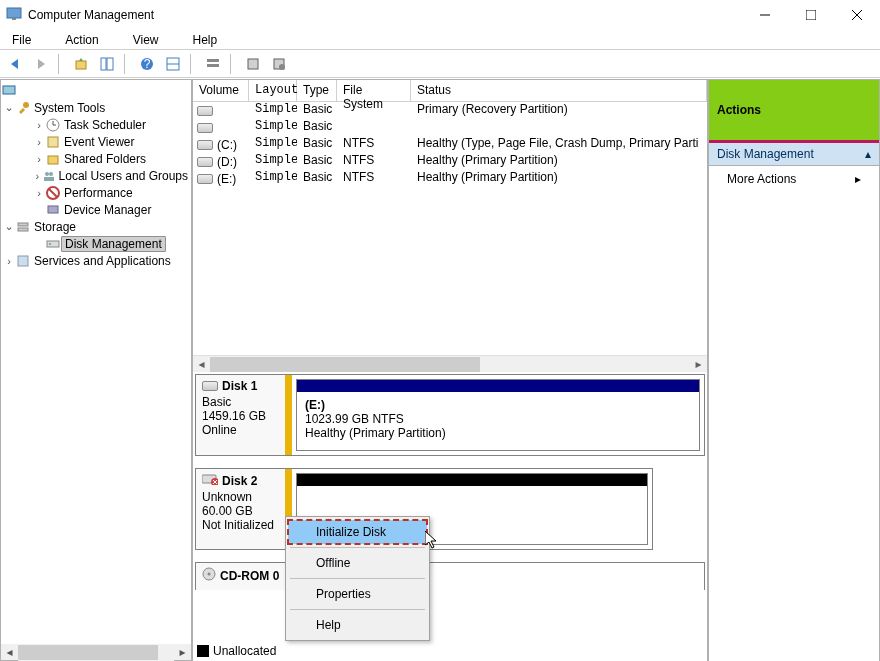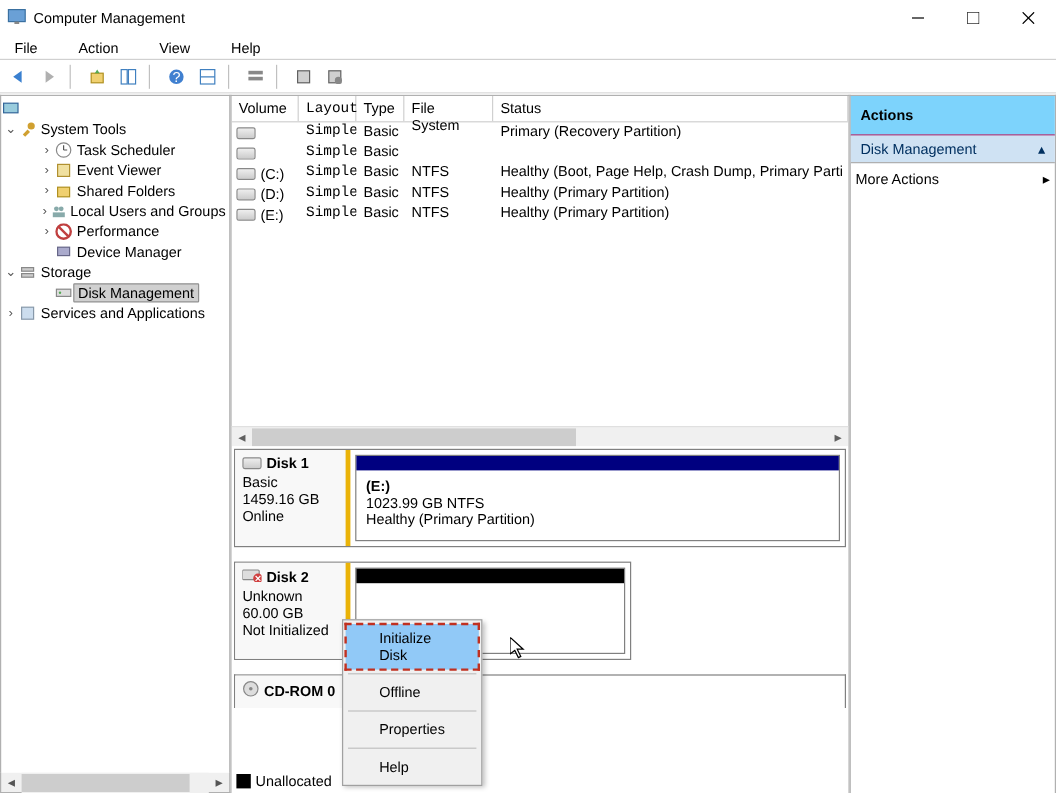--- a/index.html
+++ b/index.html
@@ -53,41 +53,41 @@
 .vol-row .c-vol { display: flex; align-items: center; gap: 4px; padding-left:4px; }
 
 .hscroll { height: 17px; display: flex; background: #f0f0f0; border-top:1px solid #e0e0e0;}
 .hscroll .arr { width: 17px; display:flex;align-items:center;justify-content:center; color:#606060;}
 .hscroll .track { flex:1; position:relative; }
 .hscroll .thumb { position:absolute; left:0; top:1px; height:15px; width:270px; background:#cdcdcd; }
 
 
 .disk-pane { flex: 1; background: #fff; overflow: hidden; padding: 2px 2px 0 2px; position: relative; }
 .disk-row { display: flex; border: 1px solid #808080; margin-bottom: 12px; min-height: 82px; }
-.disk-head { width: 96px; background: #f8f8f8; border-right: 4px solid #eab308; padding: 4px 6px; }
+.disk-head { width: 96px; background: #f8f8f8; border-right: 7px solid #eab308; padding: 4px 6px; }
 .disk-head .hndl { display:flex; align-items:center; gap:4px; margin-bottom:2px; }
 .disk-head .hndl b { font-weight: bold; }
 .disk-body { flex: 1; padding: 4px; display:flex; }
 .part-top { height: 12px; background: #000080; }
 .part-top.black { background: #000; }
 .part-box { border: 1px solid #808080; flex:1; }
 .part-body { padding: 6px 8px; }
 .part-body b { font-weight: bold; }
 
 .legend { position:absolute; bottom: 0px; left: 4px; display:flex; align-items:center; gap:4px; height: 20px; }
 .legend .sw { width: 12px; height: 12px; background: #000; }
 
 
 .actions-pane { width: 172px; border-left: none; }
-.actions-head { background: #7dd3fc; border-bottom: 1px solid #be185d; padding: 9px 8px; font-weight: bold; }
+.actions-head { background: #84cc16; border-bottom: 3px solid #be185d; padding: 23px 8px; font-weight: bold; }
 .actions-cat { background: #cfe2f3; border-bottom: 1px solid #b0b0b0; padding: 4px 8px; display:flex; justify-content:space-between; align-items:center; color:#003060; }
-.actions-item { padding: 6px 4px; display:flex; justify-content:space-between; align-items:center; }
-
-
-.ctxmenu { position: absolute; left: 285px; top: 516px; width: 117px; background: #f0f0f0; border: 1px solid #a0a0a0; box-shadow: 2px 2px 4px rgba(0,0,0,0.25); padding: 3px 2px; z-index: 50; }
+.actions-item { padding: 6px 18px; display:flex; justify-content:space-between; align-items:center; }
+
+
+.ctxmenu { position: absolute; left: 285px; top: 516px; width: 145px; background: #f0f0f0; border: 1px solid #a0a0a0; box-shadow: 2px 2px 4px rgba(0,0,0,0.25); padding: 3px 2px; z-index: 50; }
 .ctxmenu .mi { padding: 5px 28px; }
 .ctxmenu .mi.hl { background: #91c9f7; }
 .ctxmenu .mi.hl-out { outline: 2px dashed #c03020; outline-offset: -1px; }
 .ctxmenu .sep { height: 1px; background: #c0c0c0; margin: 3px 2px; }
 
 .cursor { position:absolute; left: 425px; top: 531px; z-index: 60; }
 
 
 .disk-ic { width:16px; height:10px; border:1px solid #888; border-radius:2px; background: linear-gradient(#eee,#ccc); }
 </style>
@@ -330,21 +330,21 @@
           <div class="c-fs"></div>
         </div>
         <div class="vol-row">
           <div class="c-vol">
               <span class="disk-ic"></span>
               <span>(C:)</span>
             </div>
           <div class="c-lay">Simple</div>
           <div class="c-typ">Basic</div>
           <div class="c-fs">NTFS</div>
-          <div class="c-st">Healthy (Boot, Page Help, Crash Dump, Primary Parti</div>
+          <div class="c-st">Healthy (Type, Page File, Crash Dump, Primary Parti</div>
         </div>
         <div class="vol-row">
           <div class="c-vol">
               <span class="disk-ic"></span>
               <span>(D:)</span>
             </div>
           <div class="c-lay">Simple</div>
           <div class="c-typ">Basic</div>
           <div class="c-fs">NTFS</div>
           <div class="c-st">Healthy (Primary Partition)</div>
@@ -386,21 +386,21 @@
             <div class="part-top"></div>
             <div class="part-body">
               <b>(E:)</b><br>
               <span>1023.99 GB NTFS</span><br>
               <span>Healthy (Primary Partition)</span>
             </div>
           </div>
         </div>
       </div>
 
-      <div class="disk-row" style="min-height:82px; width:331px;">
+      <div class="disk-row" style="min-height:82px; width:458px;">
         <div class="disk-head">
           <div class="hndl">
             <span><svg width="16" height="12">
                   <rect x="0" y="2" width="14" height="8" rx="1" fill="#ddd" stroke="#888"></rect>
                   <circle cx="13" cy="9" r="4" fill="#d04040"></circle>
                   <path d="M11 7 L15 11 M15 7 L11 11" stroke="#fff"></path>
                 </svg></span>
             <b>Disk 2</b>
           </div>
           <div>Unknown</div>

